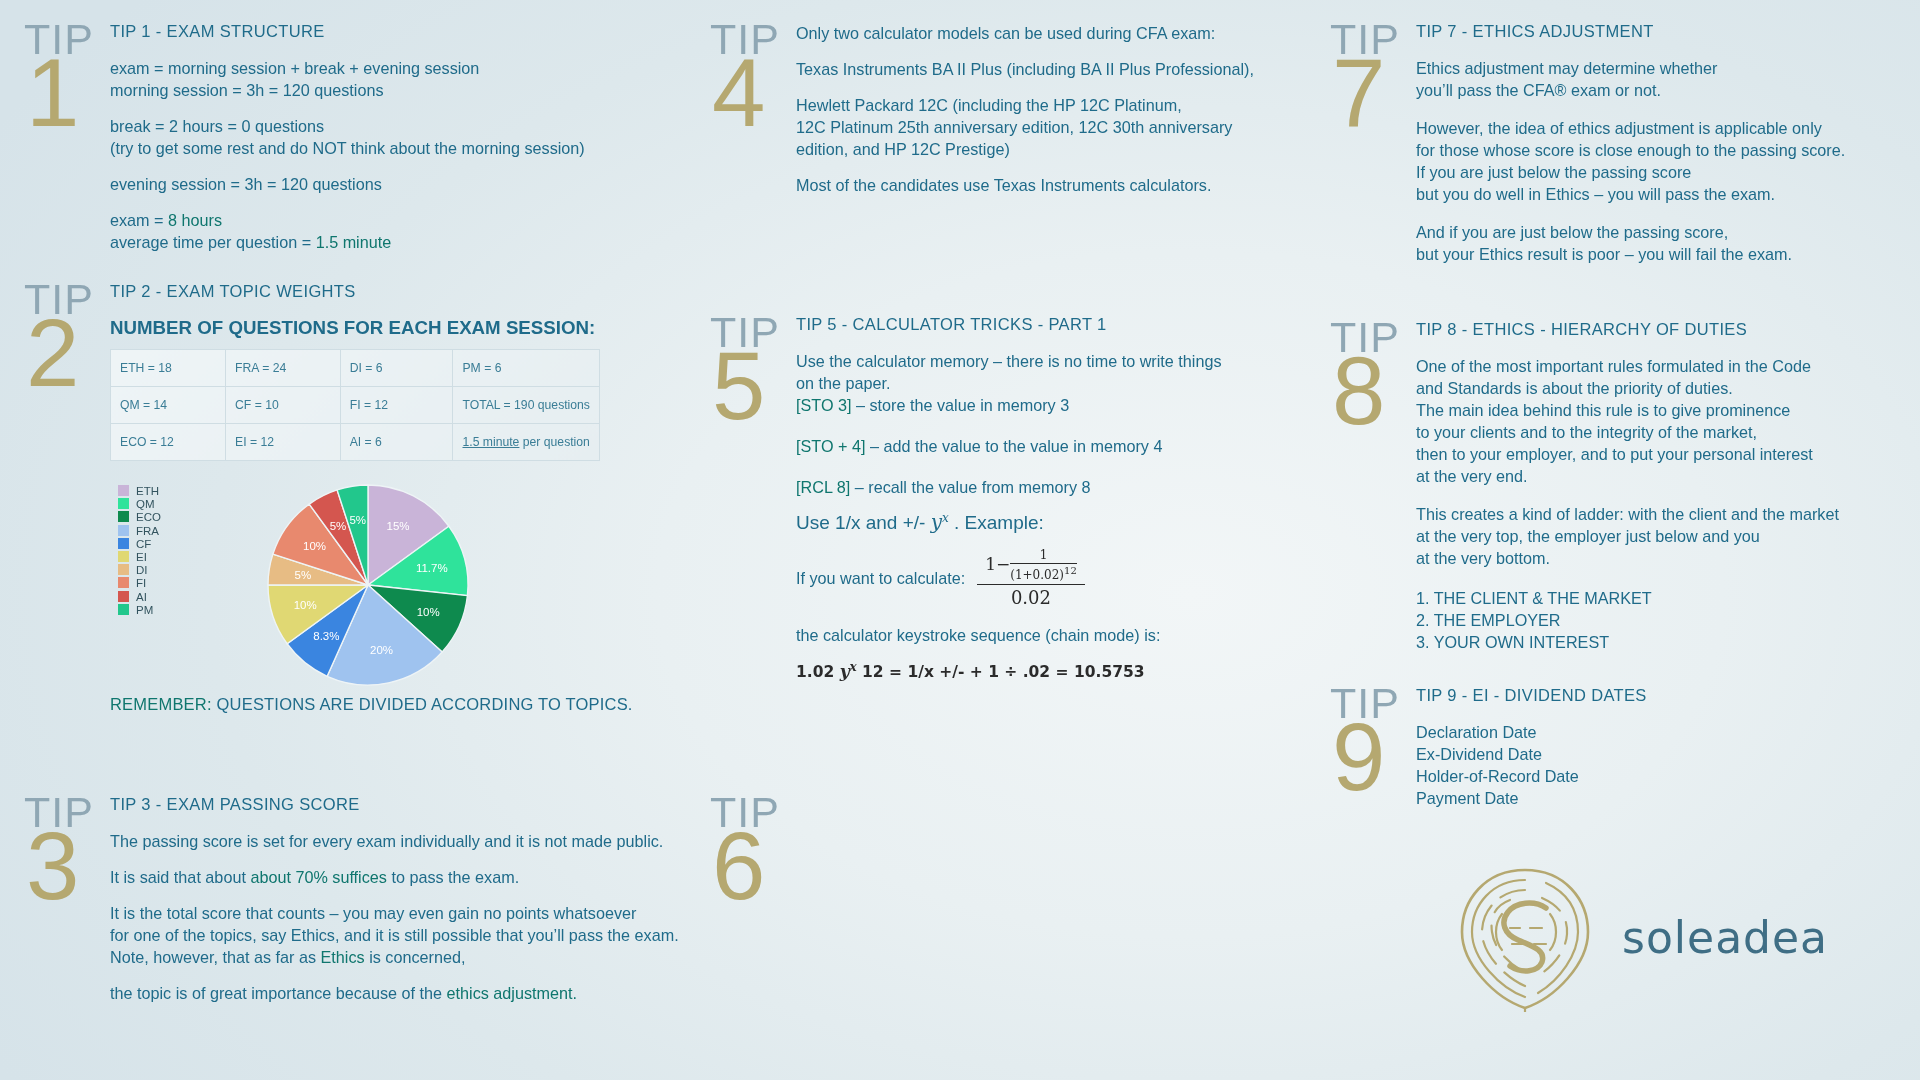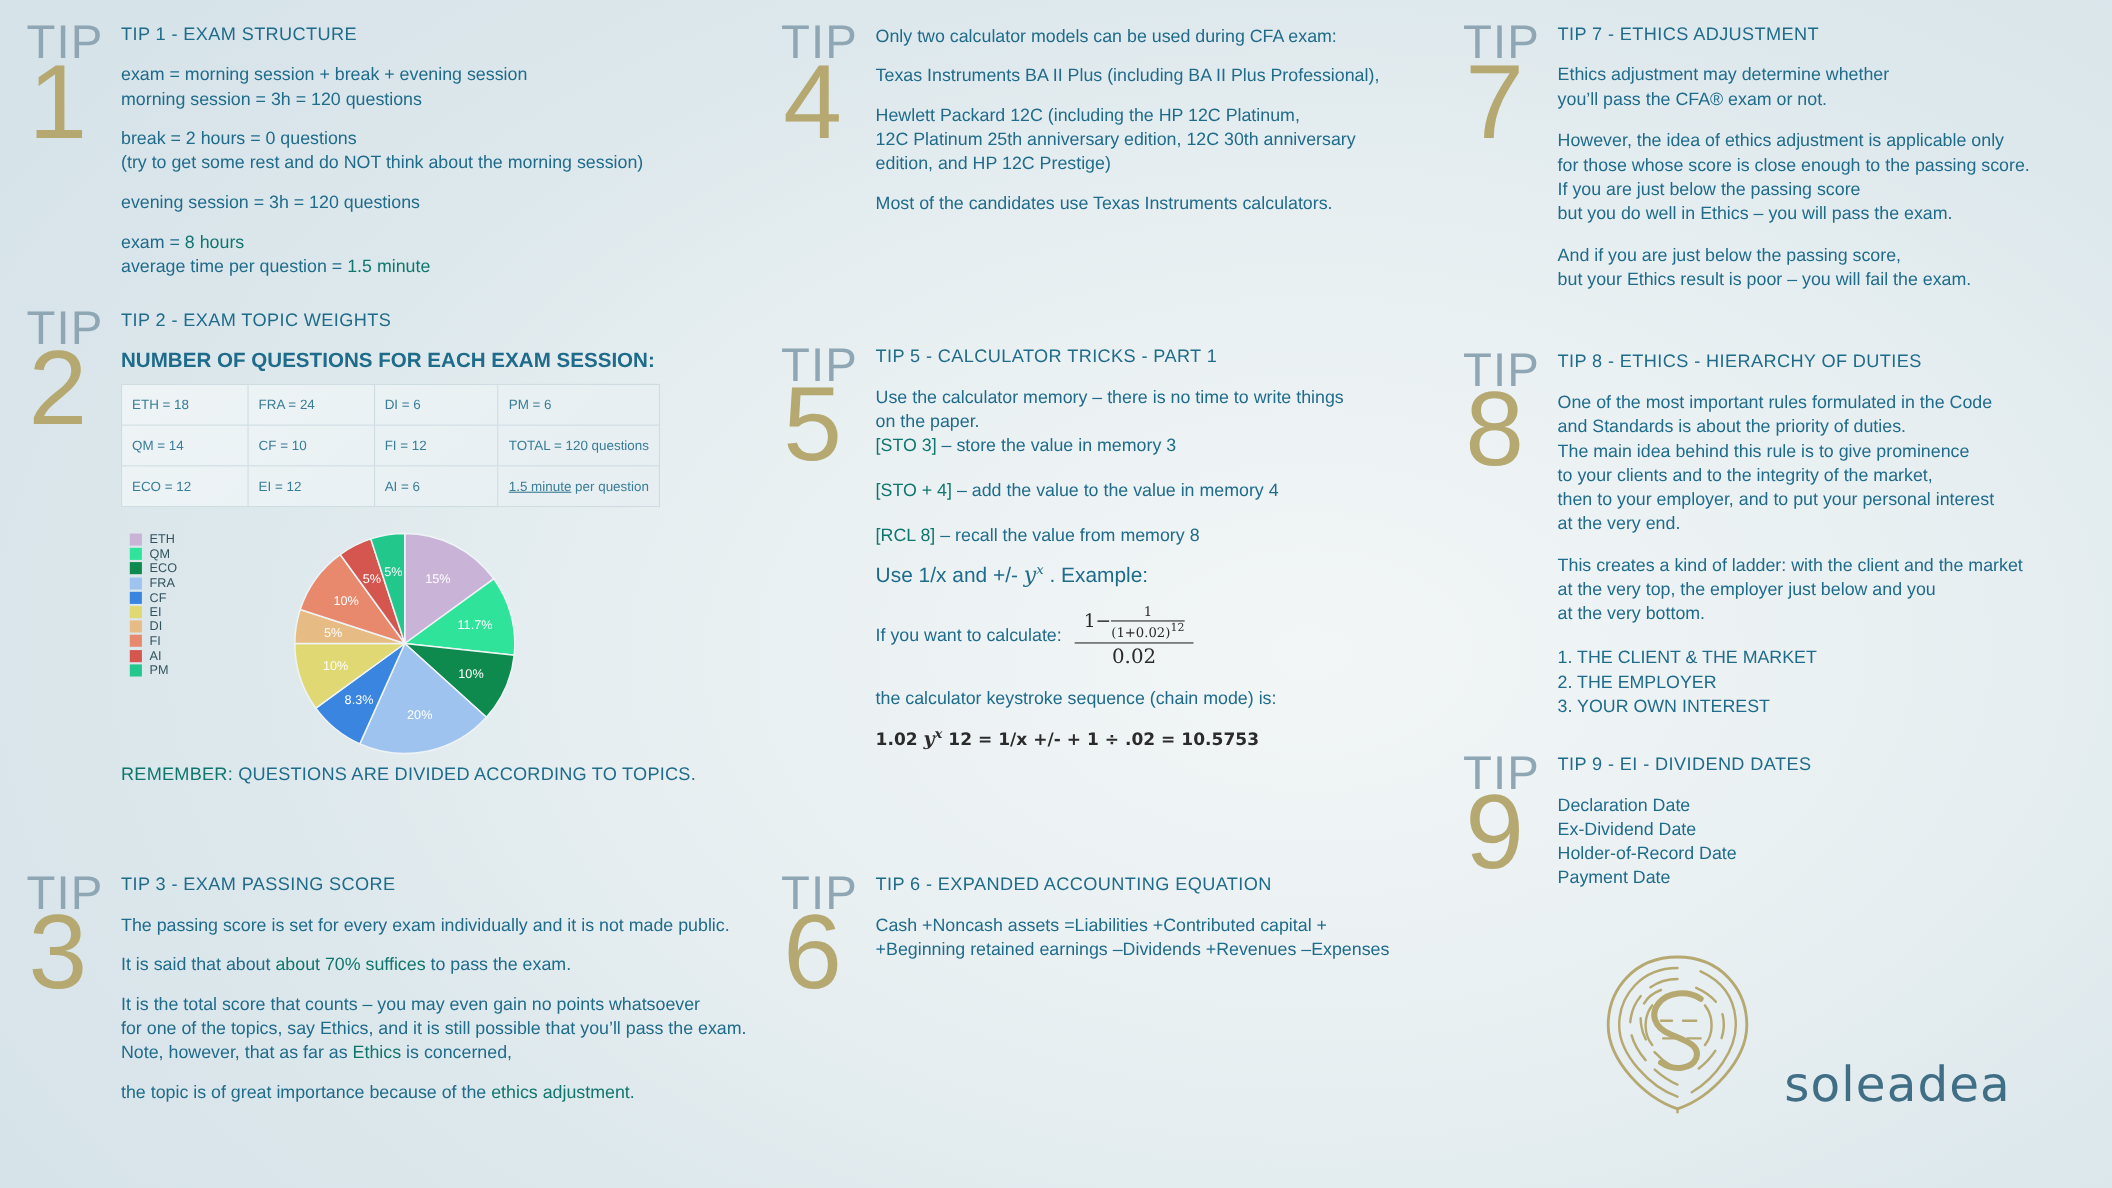--- a/index.html
+++ b/index.html
@@ -100,21 +100,21 @@
   .frac { display: inline-block; text-align: center; font-family: "DejaVu Serif", serif; font-size: 17px; color: #2b2b2b; }
   .frac .num { display:block; padding: 0 8px 2px; border-bottom: 1.4px solid #2b2b2b; }
   .frac .den { display:block; padding-top: 2px; font-size: 18px; }
   .inner-frac { display: inline-block; text-align: center; vertical-align: middle; font-size: 12px; }
   .inner-frac .inum { display: block; border-bottom: 1.2px solid #2b2b2b; padding: 0 6px 1px; }
   .inner-frac .iden { display: block; padding-top: 1px; white-space: nowrap; }
   .keystroke { font-size: 15.5px; color: #2b2b2b; font-weight: 700; font-family: "DejaVu Sans", sans-serif;}
   .keystroke .mathi { font-size: 17px; }
 
   
-  .logo { position: absolute; left: 1450px; top: 862px; display: flex; align-items: flex-end; }
+  .logo { position: absolute; left: 1450px; top: 862px; display: flex; align-items: center; }
   .logo-text {
     font-size: 44px; color: #3f6e85; letter-spacing: 1px;
     font-family: "DejaVu Sans", sans-serif; font-weight: 400;
     margin-left: 22px;
   }
   .ordered li { font-size: 16.2px; line-height: 22px; list-style: none; }
 </style>
 </head>
 <body>
 
@@ -155,21 +155,21 @@
               <tr>
             <td>ETH = 18</td>
             <td>FRA = 24</td>
             <td>DI = 6</td>
             <td>PM = 6</td>
           </tr>
           <tr>
             <td>QM = 14</td>
             <td>CF = 10</td>
             <td>FI = 12</td>
-            <td>TOTAL = 120 questions</td>
+            <td>TOTAL = 190 questions</td>
           </tr>
           <tr>
             <td>ECO = 12</td>
             <td>EI = 12</td>
             <td>AI = 6</td>
             <td class="underline"><u>1.5 minute</u><span> per question</span></td>
           </tr>
         </tbody>
           </table>
 
@@ -311,25 +311,20 @@
         <p class="para goldb" style="margin-top:16px;margin-bottom:14px;">the calculator keystroke sequence (chain mode) is:</p>
         <div class="keystroke"><span>1.02 </span><span class="mathi">y</span><span class="sup">x</span><span> 12 = 1/x +/- + 1 ÷ .02 = 10.5753</span></div>
       </div>
     </div>
 
     <div class="tip" style="left:20px; top:795px; width:600px;">
       <div class="tipmark">
         <span class="tword">TIP</span>
         <span class="tnum">6</span>
       </div>
-      <div class="tipbody">
-        <h2 class="tip-title">TIP 6 - EXPANDED ACCOUNTING EQUATION</h2>
-        <p class="para tight">Cash +Noncash assets =Liabilities +Contributed capital +</p>
-        <p class="para">+Beginning retained earnings –Dividends +Revenues –Expenses</p>
-      </div>
     </div>
   </div>
 
   <div class="col col-3">
 
     <div class="tip" style="left:20px; top:22px; width:600px;">
       <div class="tipmark">
         <span class="tword">TIP</span>
         <span class="tnum">7</span>
       </div>

